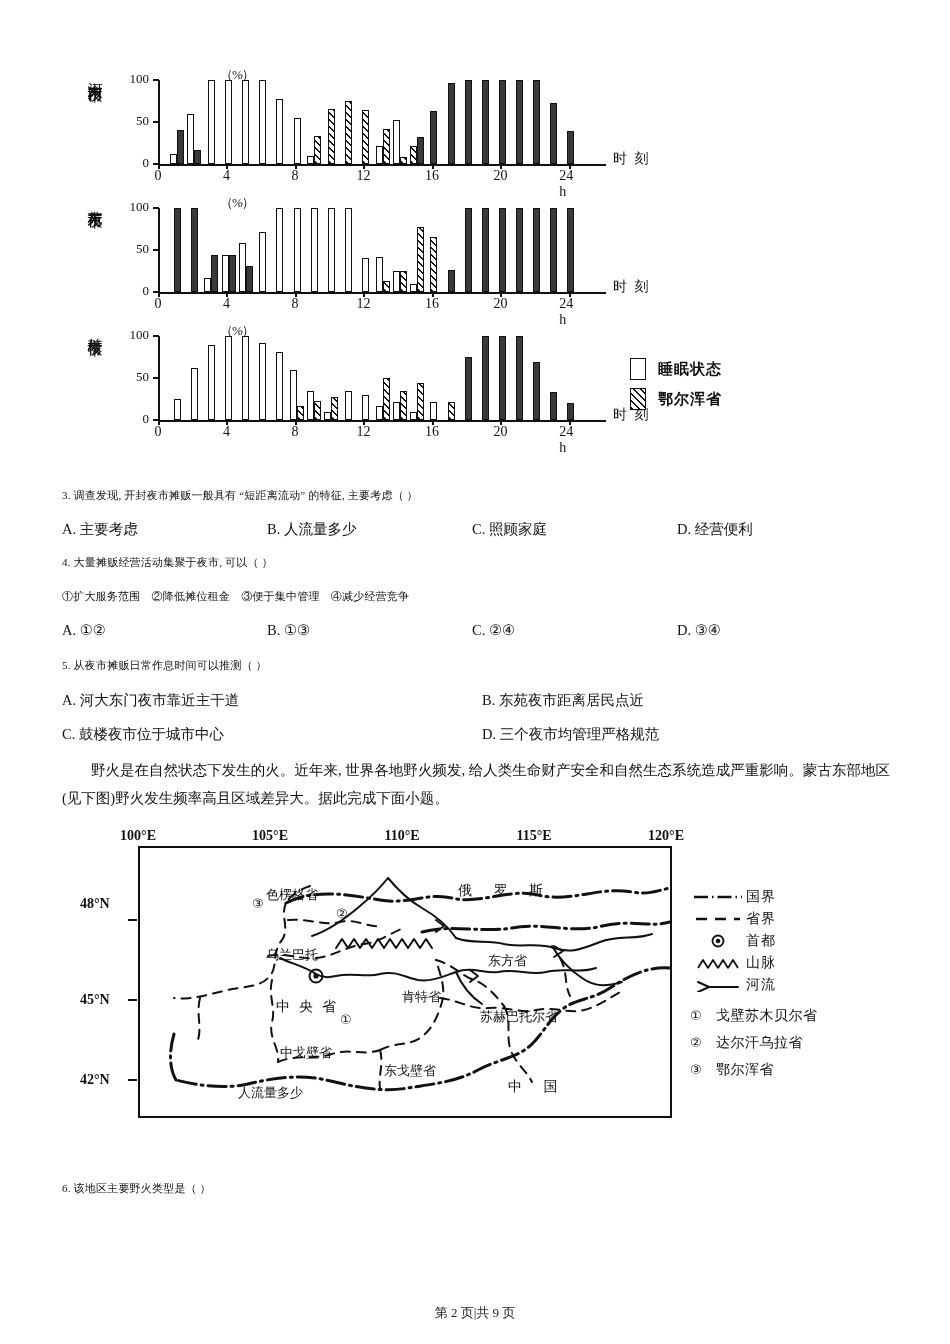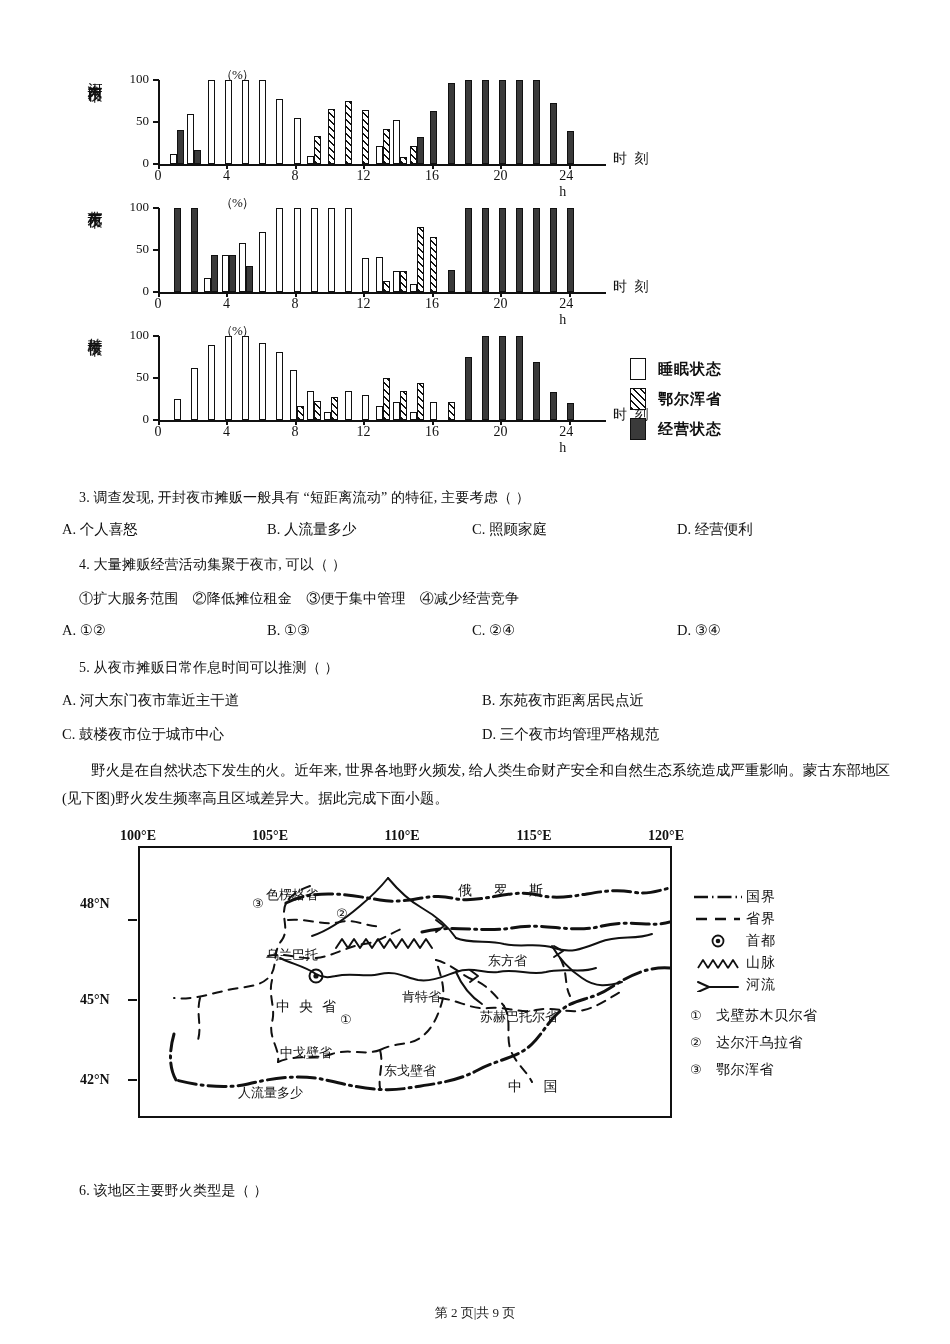--- a/index.html
+++ b/index.html
@@ -170,26 +170,25 @@
   .legend-swatch.open { background: #3a3a3a; }
   .legend-text {
     font-size: 15px;
     font-weight: bold;
     letter-spacing: 1px;
   }
 
   
   .qtext {
     position: absolute;
-    font-size: 14px;
+    font-size: 11px;
     line-height: 1.5;
     letter-spacing: 0.2px;
     white-space: nowrap;
     font-family: "Liberation Serif", "DejaVu Serif", serif;
-    margin-left: 17px;
   }
   .q-stem { left: 62px; }
   .opt-row {
     position: absolute;
     left: 62px;
     width: 830px;
     font-size: 14.5px;
     display: flex;
   }
   .opt {
@@ -528,30 +527,26 @@
 
     <div class="chart-legend">
       <div class="legend-item">
         <span class="legend-swatch sleep"></span>
         <span class="legend-text">睡眠状态</span>
       </div>
       <div class="legend-item">
         <span class="legend-swatch prep"></span>
         <span class="legend-text">鄂尔浑省</span>
       </div>
-      <div class="legend-item">
-        <span class="legend-swatch open"></span>
-        <span class="legend-text">经营状态</span>
-      </div>
     </div>
   </div>
 
   <div class="qtext q-stem" style="top:487px">3. 调查发现, 开封夜市摊贩一般具有 “短距离流动” 的特征, 主要考虑（    ）</div>
   <div class="opt-row" style="top:520px">
-    <span class="opt w4">A. 个人喜怒</span>
+    <span class="opt w4">A. 主要考虑</span>
     <span class="opt w4">B. 人流量多少</span>
     <span class="opt w4">C. 照顾家庭</span>
     <span class="opt">D. 经营便利</span>
   </div>
 
   <div class="qtext q-stem" style="top:554px">4. 大量摊贩经营活动集聚于夜市, 可以（    ）</div>
   <div class="qtext q-stem" style="top:588px">①扩大服务范围　②降低摊位租金　③便于集中管理　④减少经营竞争</div>
   <div class="opt-row" style="top:622px">
     <span class="opt w4">A. ①②</span>
     <span class="opt w4">B. ①③</span>

